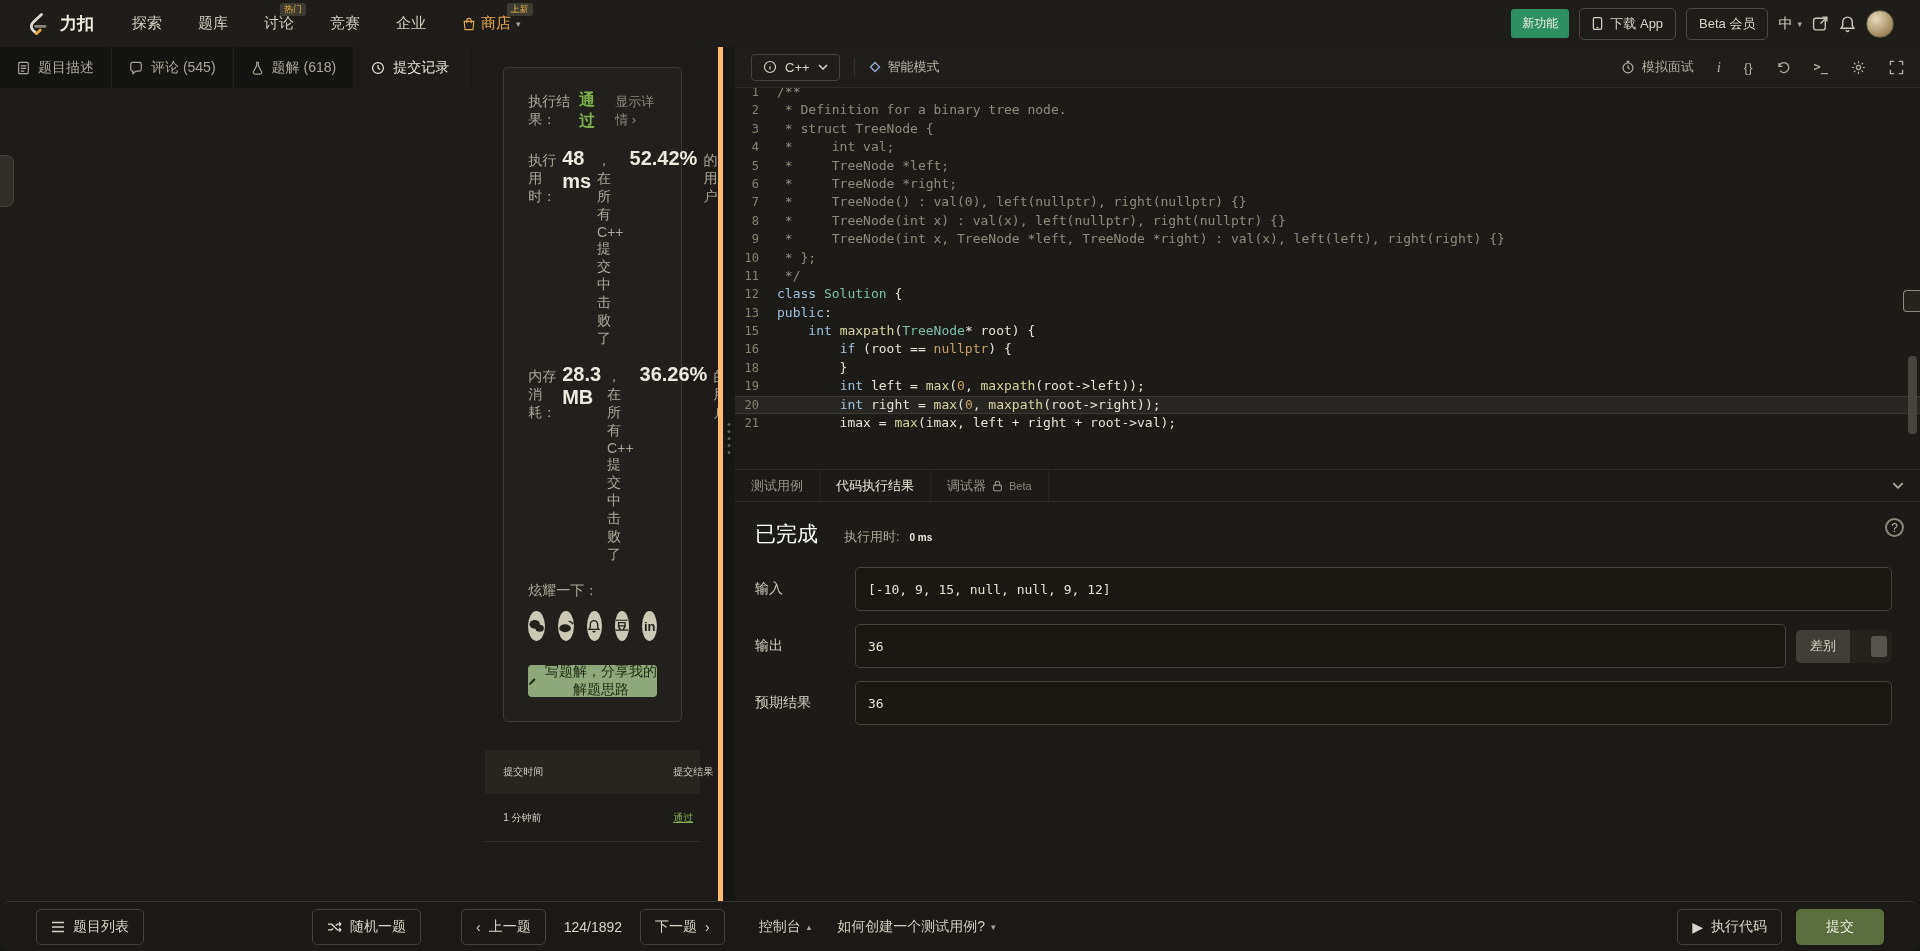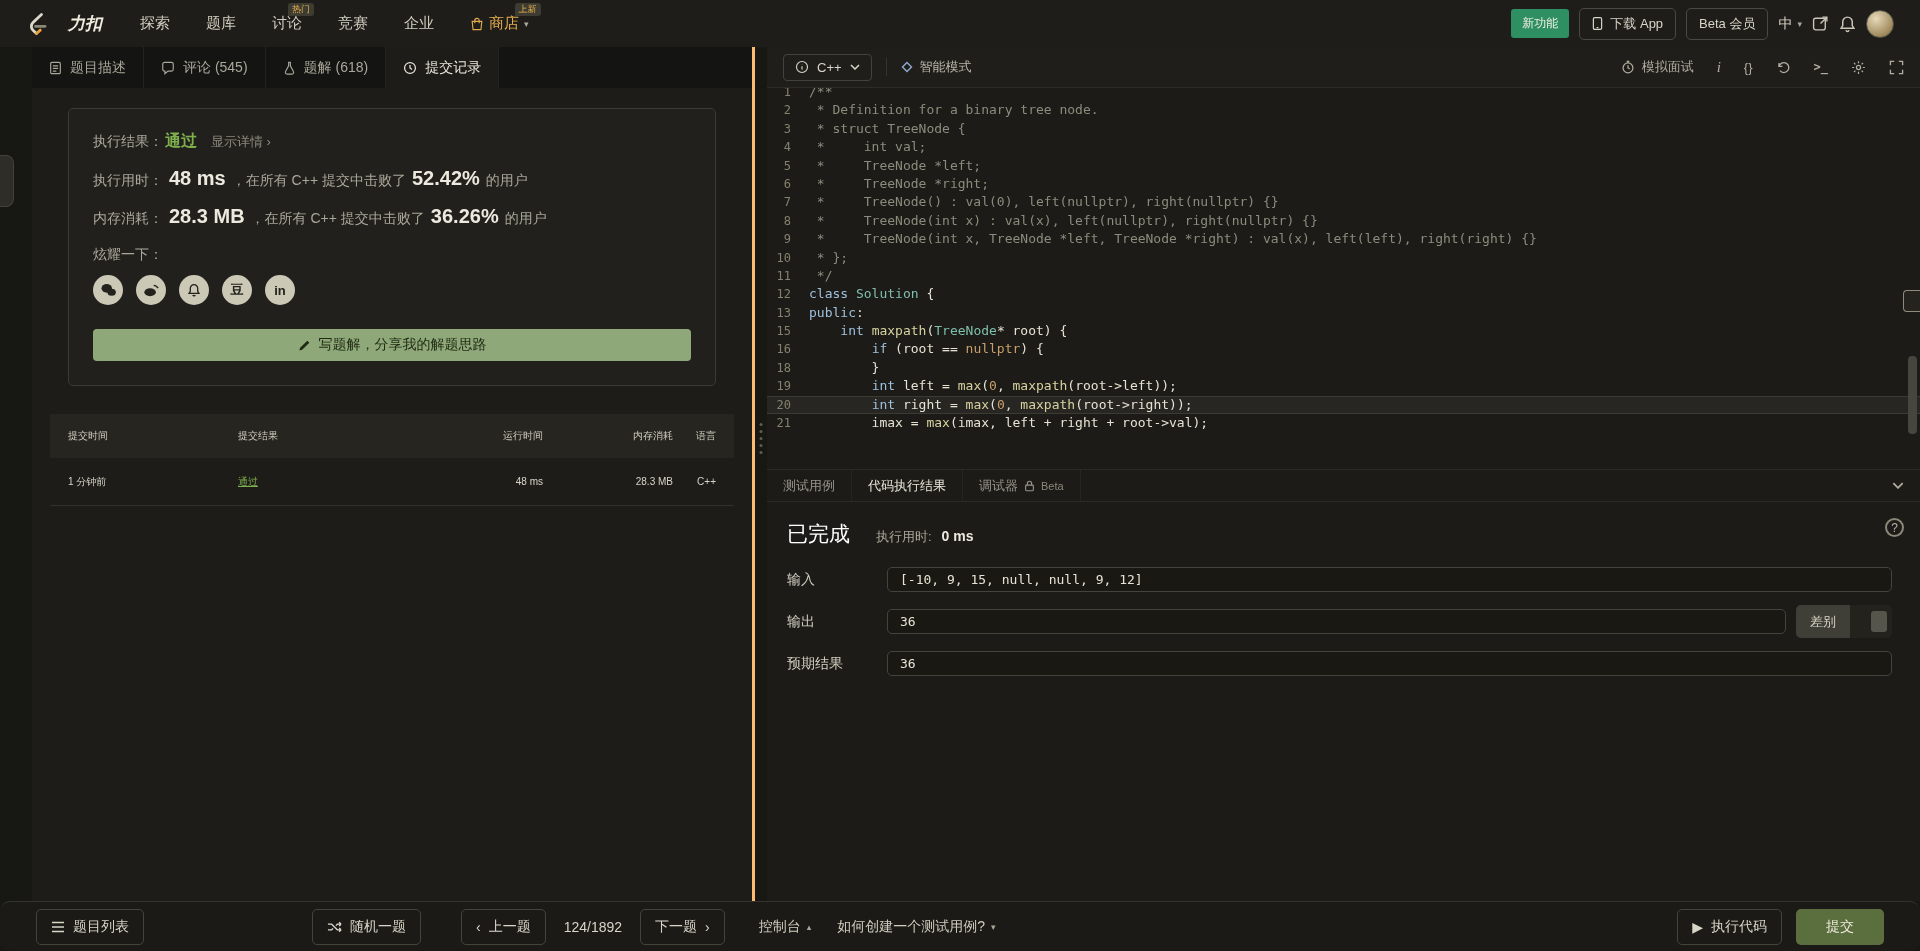--- a/index.html
+++ b/index.html
@@ -5,40 +5,40 @@
   * { box-sizing: border-box; margin: 0; padding: 0; }
   html,body { width:1920px; height:951px; overflow:hidden; }
   body {
     background:#171714; color:#e8e6d8;
     font-family:"Liberation Sans", sans-serif; font-size:14px;
   }
   .app { display:flex; flex-direction:column; width:1920px; height:951px; }
 
   
   .topnav { height:47px; flex:0 0 auto; background:#1e1d19; display:flex; align-items:center; padding:0 26px; }
-  .logo { display:flex; align-items:flex-start; gap:20px; margin-right:38px;font-style:italic; }
+  .logo { display:flex; align-items:flex-start; gap:12px; margin-right:38px; }
   .logo-text { font-size:17px; font-weight:bold; color:#efedde; }
   .nav-menu { display:flex; align-items:center; gap:36px; }
   .nav-item { position:relative; font-size:15px; color:#cfcdbf; cursor:pointer; display:flex; align-items:center; gap:5px; }
   .nav-item.accent { color:#e3aa4e; }
   .nav-badge { position:absolute; top:-11px; left:calc(100% - 14px); font-size:9px; line-height:1;
     background:#3d3c33; color:#e8b04a; padding:2px 4px; border-radius:3px 3px 3px 0; white-space:nowrap; }
   .nav-right { margin-left:auto; display:flex; align-items:center; gap:10px; }
   .newfeat { background:#2e8f63; color:#f2f0e4; font-size:12px; padding:6px 11px; border-radius:3px; }
   .nav-btn { display:flex; align-items:center; gap:7px; border:1px solid #4a4942; border-radius:5px;
     padding:6px 12px; font-size:13px; color:#d8d6c8; background:transparent; }
   .lang-switch { display:flex; align-items:center; gap:5px; font-size:14px; color:#d8d6c8; }
   .nav-icon { color:#c9c7b9; display:flex; align-items:center; }
   .avatar { width:28px; height:28px; border-radius:50%;
     background:radial-gradient(circle at 35% 30%, #e6d9b8, #a08a5e 70%, #6e5c3c); border:1px solid #55544a; }
 
   .main { flex:1; display:flex; min-height:0; position:relative; }
 
   
-  .left-panel { width:723px; flex:0 0 723px; display:flex; flex-direction:column; background:#1d1c18; border-right:3px solid #fdba74;margin-left:32px; }
+  .left-panel { width:723px; flex:0 0 723px; display:flex; flex-direction:row; background:#1d1c18; border-right:5px solid #fdba74; }
   .tabbar { height:41px; flex:0 0 auto; background:#141412; display:flex; }
   .tab { display:flex; align-items:center; gap:8px; padding:0 17px; font-size:14px; color:#aaa89a;
     border-right:1px solid #23221e; cursor:pointer; }
   .tab.active { background:#1d1c18; color:#e8e6d8; }
   .left-body { flex:1; overflow:hidden; }
 
   .result-card { margin:20px 36px 0; background:#21201c; border:1px solid #3b3a34; border-radius:5px; padding:22px 24px 24px; }
   .res-line { display:flex; align-items:center; color:#a9a798; font-size:14px; }
   .res-pass { color:#7eb04e; font-size:16px; font-weight:bold; margin:0 14px 0 2px; }
   .res-detail { color:#8b897c; font-size:13px; cursor:pointer; }
@@ -95,26 +95,26 @@
   .ctab { height:100%; display:flex; align-items:center; gap:6px; padding:0 16px; font-size:13px; color:#96948a;
     border-right:1px solid #26251f; cursor:pointer; }
   .ctab.active { color:#e8e6d8; }
   .beta-tag { font-size:11px; color:#8a8878; }
   .ctabs-chevron { margin-left:auto; margin-right:16px; color:#b0aea0; cursor:pointer; display:flex; }
 
   .console-body { flex:1; position:relative; padding:18px 28px 0 20px; }
   .status-row { display:flex; align-items:baseline; gap:26px; margin-bottom:19px; }
   .status-done { font-size:21px; font-weight:normal; color:#ffffff; }
   .runtime-label { color:#a9a798; font-size:13px; }
-  .runtime-value { font-weight:bold; font-size:14px; color:#eceade; margin-left:6px; }
+  .runtime-value { font-weight:bold; font-size:10px; color:#eceade; margin-left:6px; }
   .help-circle { position:absolute; right:16px; top:16px; width:19px; height:19px; border:2px solid #8a8878;
     border-radius:50%; display:flex; align-items:center; justify-content:center; font-size:12px; color:#b8b6a8; cursor:pointer; }
   .io-row { display:flex; align-items:center; margin-bottom:13px; }
   .io-label { flex:0 0 100px; font-size:14px; color:#d2d0c2; }
-  .io-box { flex:1; height:25px; background:#191813; border:1px solid #44433c; border-radius:5px;
+  .io-box { flex:1; height:44px; background:#191813; border:1px solid #44433c; border-radius:5px;
     display:flex; align-items:center; padding:8px 12px; font-family:"DejaVu Sans Mono", monospace; font-size:13px; color:#e5e3d3; }
   .diff-wrap { margin-left:10px; display:flex; height:33px; border-radius:5px; overflow:hidden; flex:0 0 auto; }
   .diff-label { background:#403f37; color:#d8d6c8; font-size:13px; display:flex; align-items:center; padding:0 14px; cursor:pointer; }
   .diff-toggle { width:42px; background:#23221d; position:relative; cursor:pointer; }
   .diff-knob { position:absolute; right:5px; top:6px; width:16px; height:21px; background:#56554b; border-radius:3px; }
 
   
   .bottombar { height:50px; flex:0 0 auto; background:#1b1a16; border-top:1px solid #34332e;
     display:flex; align-items:center; padding:0 36px;border-radius:10px; }
   .bb-btn { display:flex; align-items:center; gap:8px; border:1px solid #45443c; border-radius:5px;

